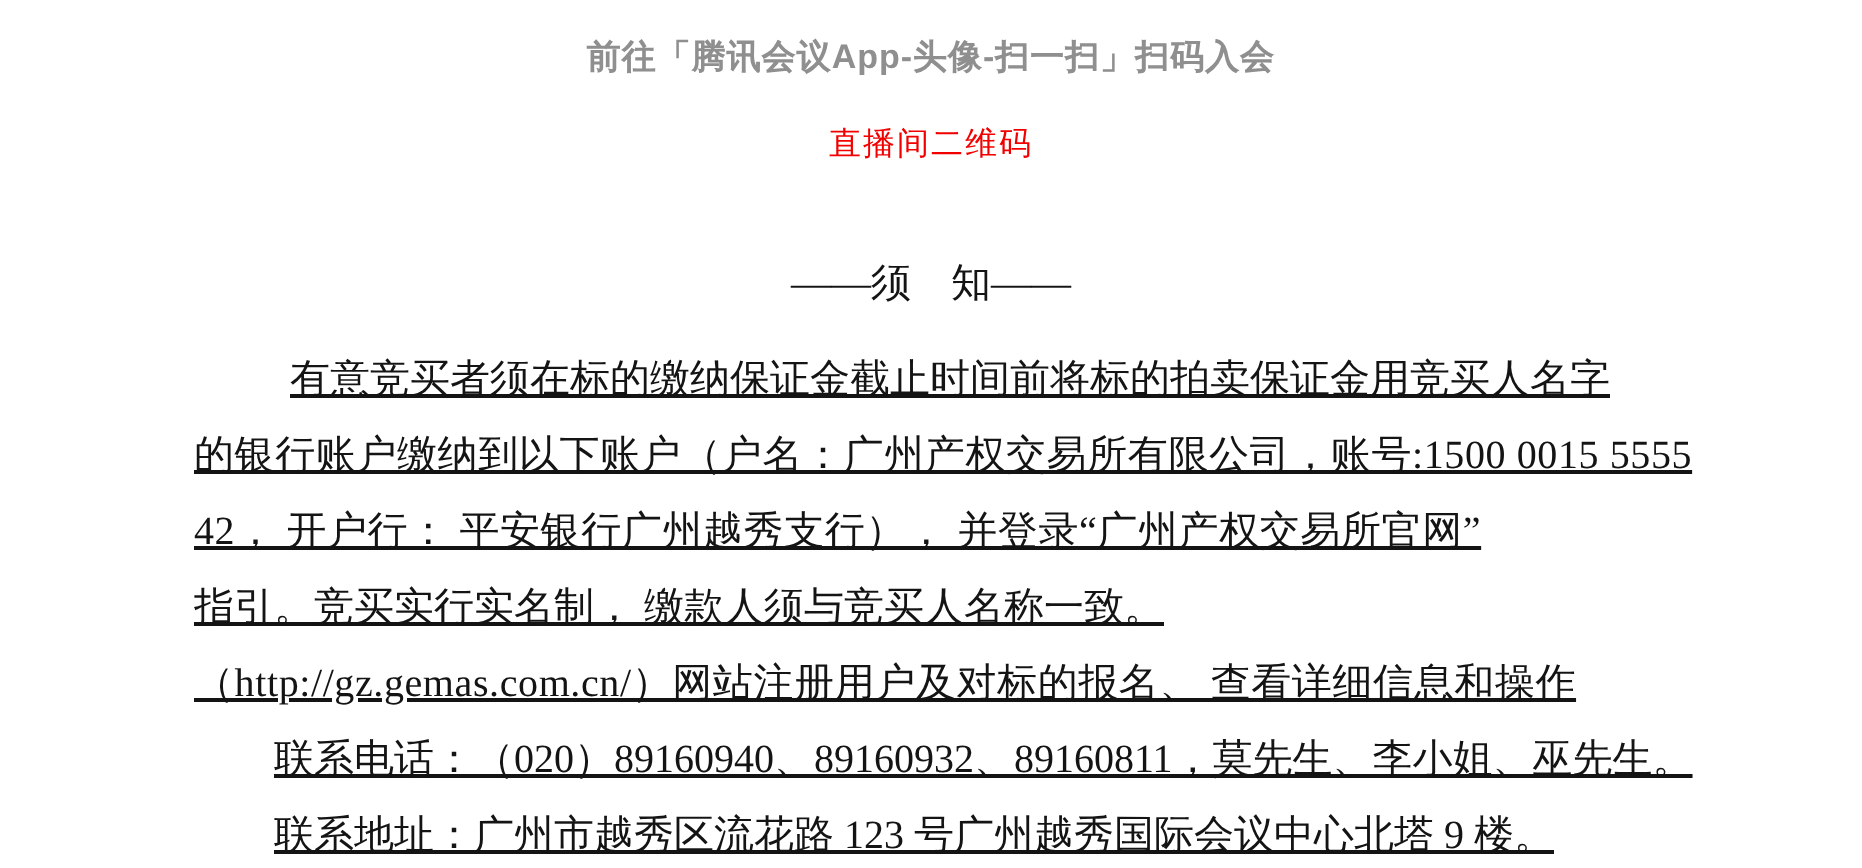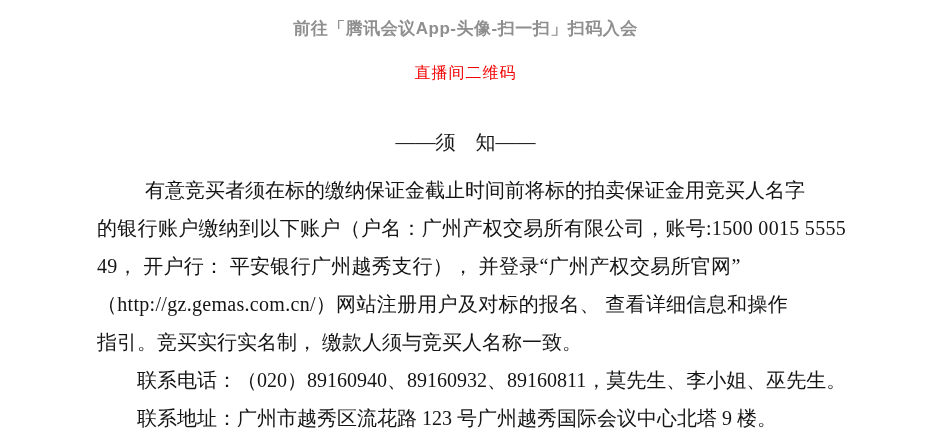--- a/index.html
+++ b/index.html
@@ -43,39 +43,40 @@
   .notice-body {
     margin: 16px 0 0 97px;
     width: 733px;
   }
   .line {
     margin: 0;
     white-space: nowrap;
     font-size: 20px;
     line-height: 38px;
     color: #141414;
+    text-decoration: underline;
   }
   .indent-first { text-indent: 48px; }
   .indent { text-indent: 40px; }
   .stretch { letter-spacing: 0.3px; }
 </style>
 </head>
 <body>
 
 <div class="page">
 
   <div class="meeting-note">前往「腾讯会议App-头像-扫一扫」扫码入会</div>
 
   <div class="qr-title">直播间二维码</div>
 
   <div class="notice-heading">——须　知——</div>
 
   <div class="notice-body">
     <p class="line indent-first">有意竞买者须在标的缴纳保证金截止时间前将标的拍卖保证金用竞买人名字</p>
     <p class="line stretch">的银行账户缴纳到以下账户（户名：广州产权交易所有限公司，账号:1500 0015 5555</p>
-    <p class="line stretch">49， 开户行： 平安银行广州越秀支行）， 并登录“广州产权交易所官网”</p>
+    <p class="line stretch">42， 开户行： 平安银行广州越秀支行）， 并登录“广州产权交易所官网”</p>
+    <p class="line">指引。竞买实行实名制， 缴款人须与竞买人名称一致。</p>
     <p class="line stretch">（http://gz.gemas.com.cn/）网站注册用户及对标的报名、 查看详细信息和操作</p>
-    <p class="line">指引。竞买实行实名制， 缴款人须与竞买人名称一致。</p>
     <p class="line indent">联系电话：（020）89160940、89160932、89160811，莫先生、李小姐、巫先生。</p>
     <p class="line indent">联系地址：广州市越秀区流花路 123 号广州越秀国际会议中心北塔 9 楼。</p>
   </div>
 
 </div>
 
 </body></html>

